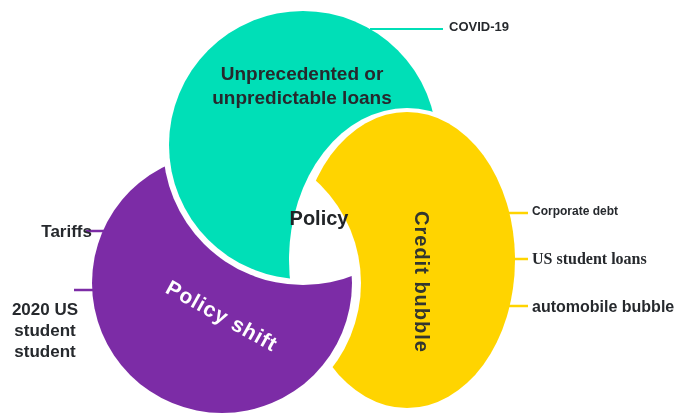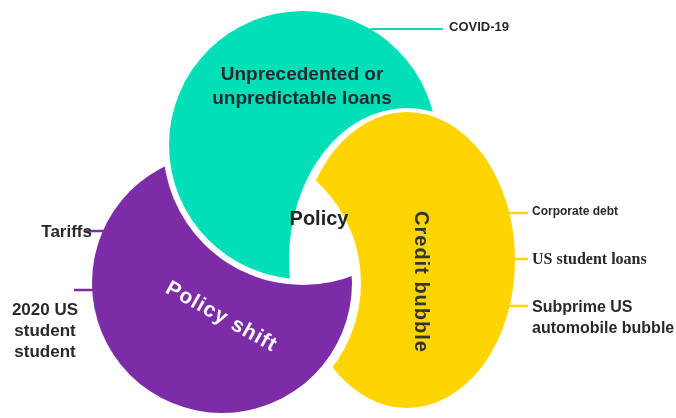--- a/index.html
+++ b/index.html
@@ -89,17 +89,16 @@
     <span class="ln">2020 US</span>
     <span class="ln">student</span>
     <span class="ln">student</span>
   </div>
 
   <div class="lbl" id="corporate-label">Corporate debt</div>
 
   <div class="lbl" id="student-label">US student loans</div>
 
   <div class="lbl" id="subprime-label">
-    <span class="ln">Subprime US</span>
     <span class="ln">automobile bubble</span>
   </div>
 
 </div>
 
 </body></html>

